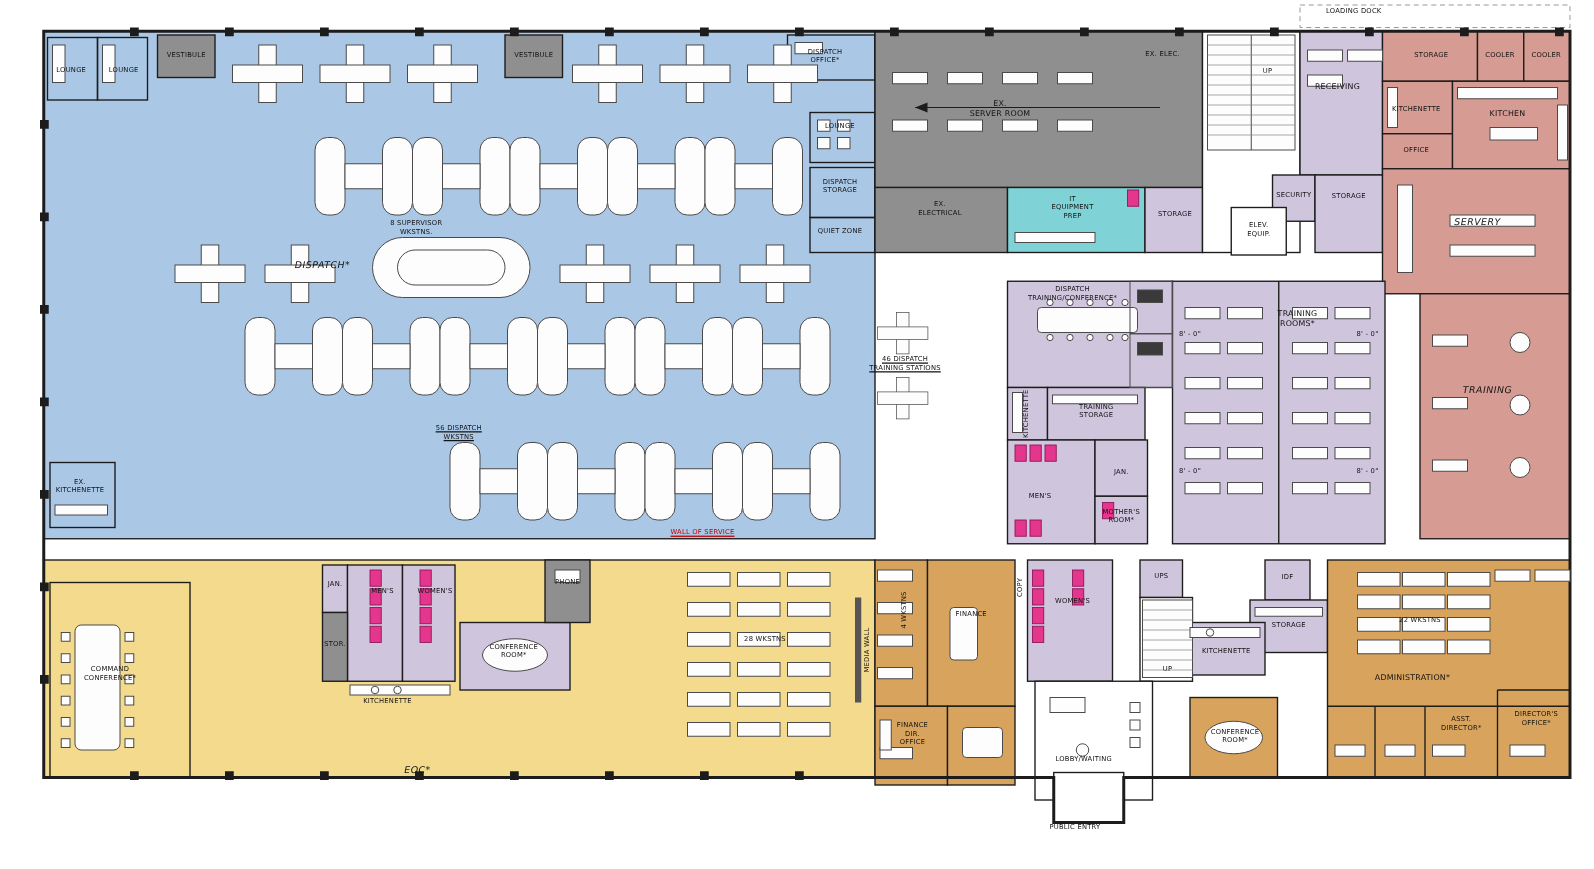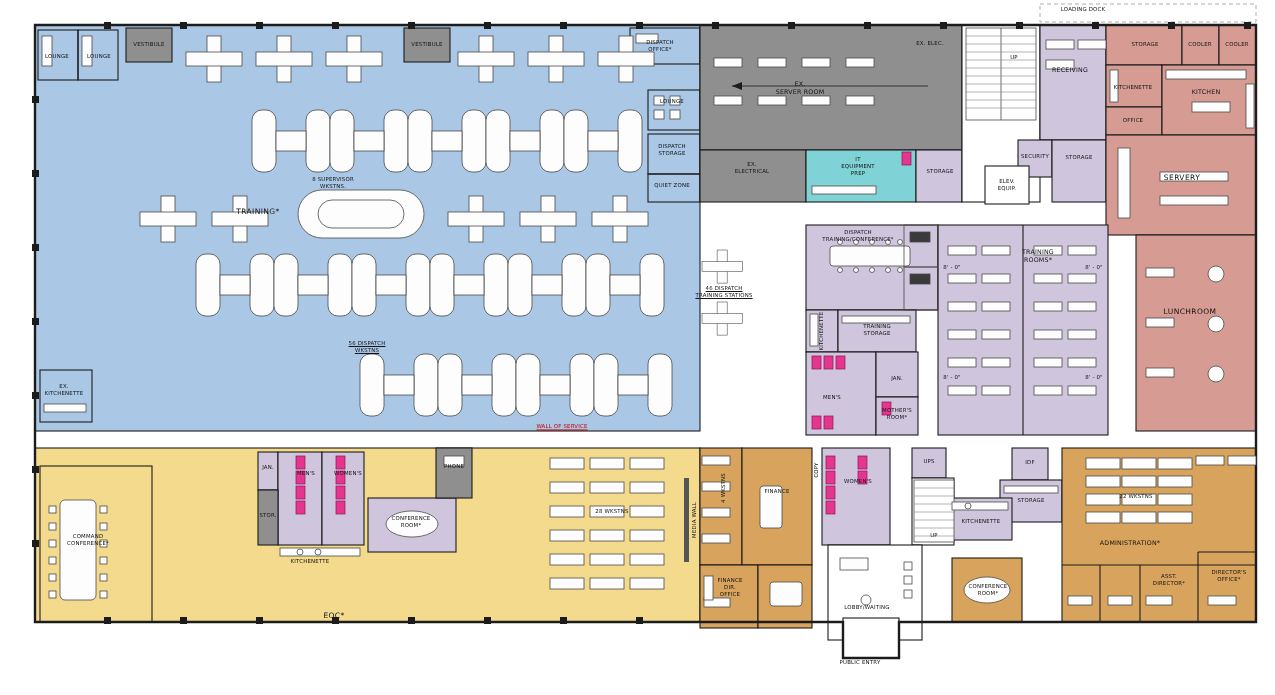--- a/index.html
+++ b/index.html
@@ -3,21 +3,21 @@
 <meta charset="utf-8">
 <style>
   html,body{margin:0;padding:0;background:#ffffff;}
   #plan{position:relative;width:1275px;height:695px;background:#fff;overflow:hidden;
         font-family:"DejaVu Sans", sans-serif;}
   #plan svg{position:absolute;left:0;top:0;}
   #labels{position:absolute;left:0;top:0;width:100%;height:100%;pointer-events:none;}
   .lbl{position:absolute;transform:translate(-50%,-50%);font-size:6.3px;line-height:1.3;
        color:#141414;text-align:center;white-space:pre-line;letter-spacing:.2px;}
   .s{font-size:5.4px;}
-  .b{font-size:7.5px;letter-spacing:.4px;}
+  .b{font-size:7.5px;letter-spacing:.4px;font-style:italic;}
   .v{transform:translate(-50%,-50%) rotate(-90deg);}
   .red{color:#c00000;}
   .u{text-decoration:underline;}
 </style>
 </head>
 <body>
 
 <div id="plan">
 
 <svg width="1275" height="695" viewBox="0 0 1275 695">
@@ -389,21 +389,21 @@
 
 <div id="labels">
   <div class="lbl s" style="left:1083px;top:10px">LOADING DOCK</div>
 
   <div class="lbl s" style="left:57px;top:57px">LOUNGE</div>
   <div class="lbl s" style="left:99px;top:57px">LOUNGE</div>
   <div class="lbl s" style="left:149px;top:45px">VESTIBULE</div>
   <div class="lbl s" style="left:427px;top:45px">VESTIBULE</div>
   <div class="lbl s" style="left:660px;top:46px">DISPATCH
 OFFICE*</div>
-  <div class="lbl b" style="left:258px;top:212px">TRAINING*</div>
+  <div class="lbl b" style="left:258px;top:212px">DISPATCH*</div>
   <div class="lbl s" style="left:333px;top:183px">8 SUPERVISOR
 WKSTNS.</div>
   <div class="lbl s" style="left:672px;top:102px">LOUNGE</div>
   <div class="lbl s" style="left:672px;top:150px">DISPATCH
 STORAGE</div>
   <div class="lbl s" style="left:672px;top:186px">QUIET ZONE</div>
   <div class="lbl s u" style="left:724px;top:292px">46 DISPATCH
 TRAINING STATIONS</div>
   <div class="lbl s u" style="left:367px;top:347px">56 DISPATCH
 WKSTNS</div>
@@ -427,21 +427,21 @@
   <div class="lbl s" style="left:1007px;top:185px">ELEV.
 EQUIP.</div>
 
   <div class="lbl s" style="left:1145px;top:45px">STORAGE</div>
   <div class="lbl s" style="left:1200px;top:45px">COOLER</div>
   <div class="lbl s" style="left:1237px;top:45px">COOLER</div>
   <div class="lbl s" style="left:1133px;top:88px">KITCHENETTE</div>
   <div class="lbl" style="left:1206px;top:92px">KITCHEN</div>
   <div class="lbl s" style="left:1133px;top:121px">OFFICE</div>
   <div class="lbl b" style="left:1182px;top:178px">SERVERY</div>
-  <div class="lbl b" style="left:1190px;top:312px">LUNCHROOM</div>
+  <div class="lbl b" style="left:1190px;top:312px">TRAINING</div>
 
   <div class="lbl s" style="left:858px;top:236px">DISPATCH
 TRAINING/CONFERENCE*</div>
   <div class="lbl" style="left:1038px;top:256px">TRAINING
 ROOMS*</div>
   <div class="lbl s" style="left:952px;top:268px">8' - 0"</div>
   <div class="lbl s" style="left:1094px;top:268px">8' - 0"</div>
   <div class="lbl s" style="left:952px;top:378px">8' - 0"</div>
   <div class="lbl s" style="left:1094px;top:378px">8' - 0"</div>
   <div class="lbl s v" style="left:822px;top:331px">KITCHENETTE</div>

